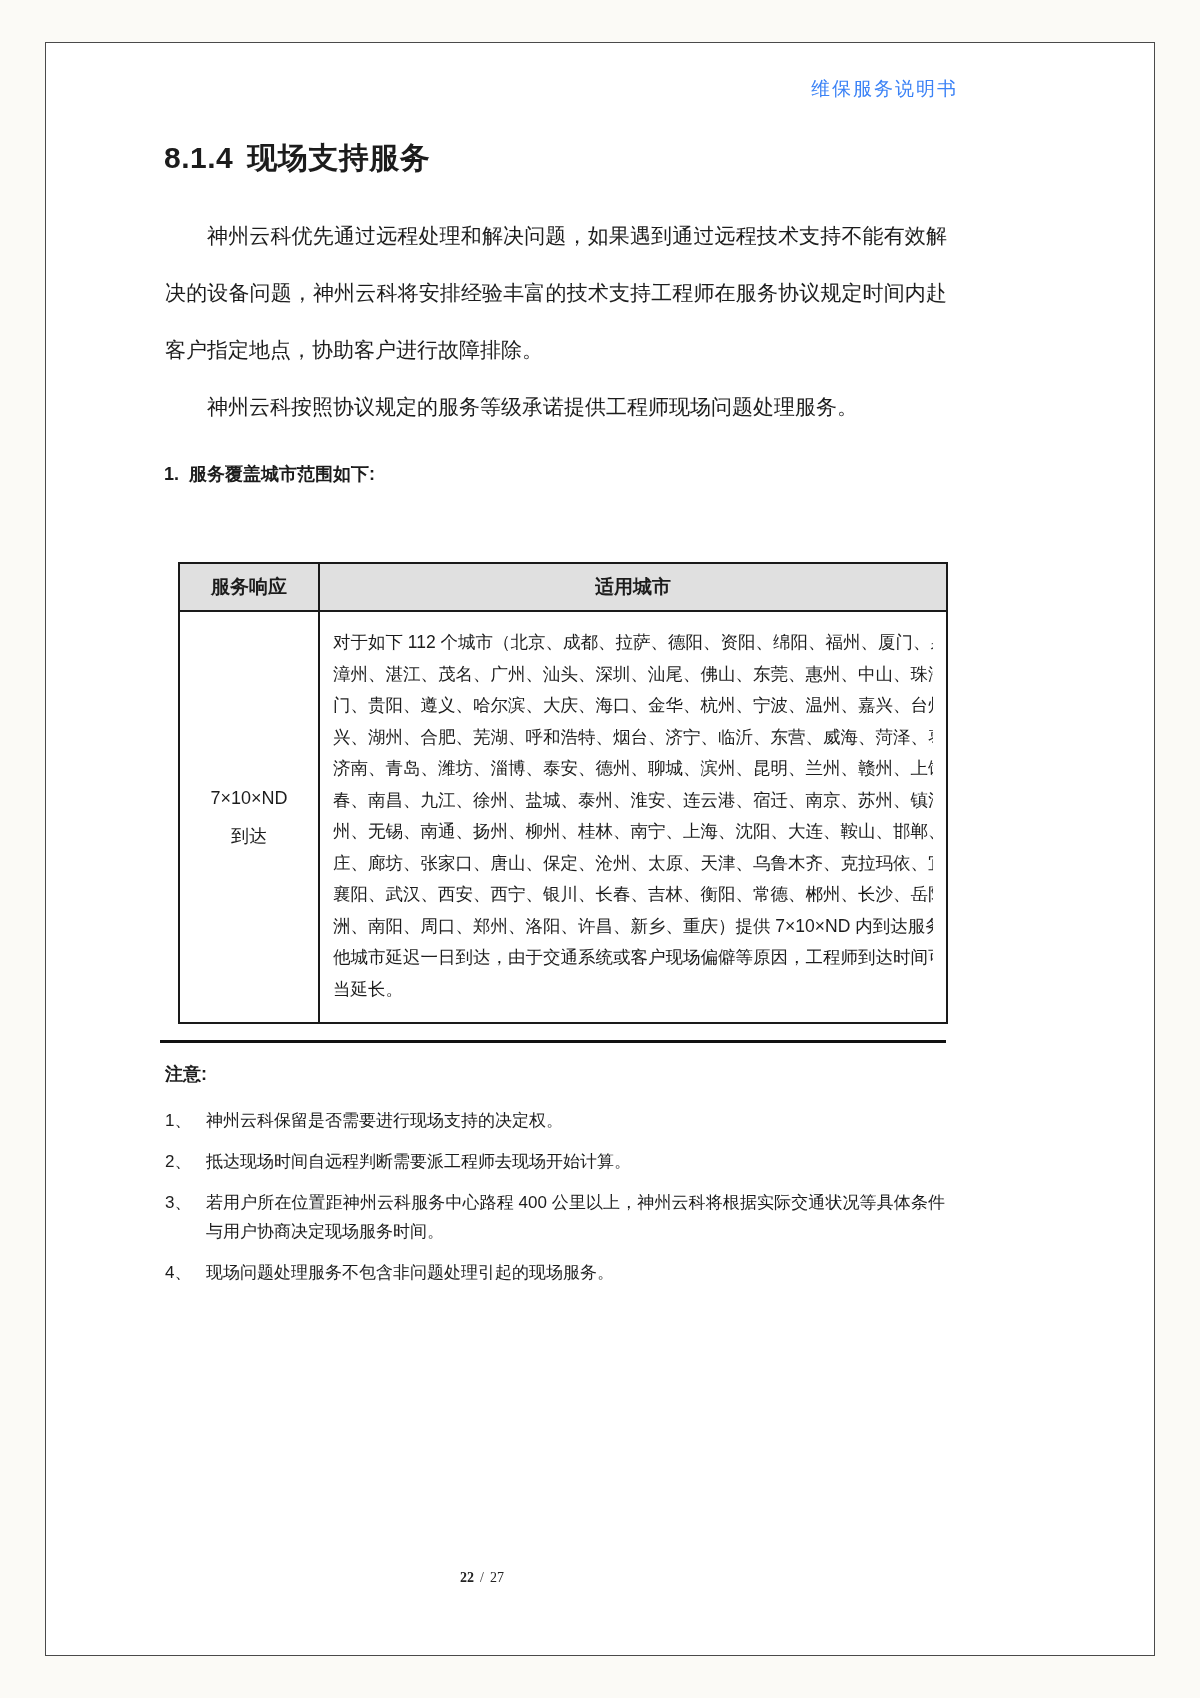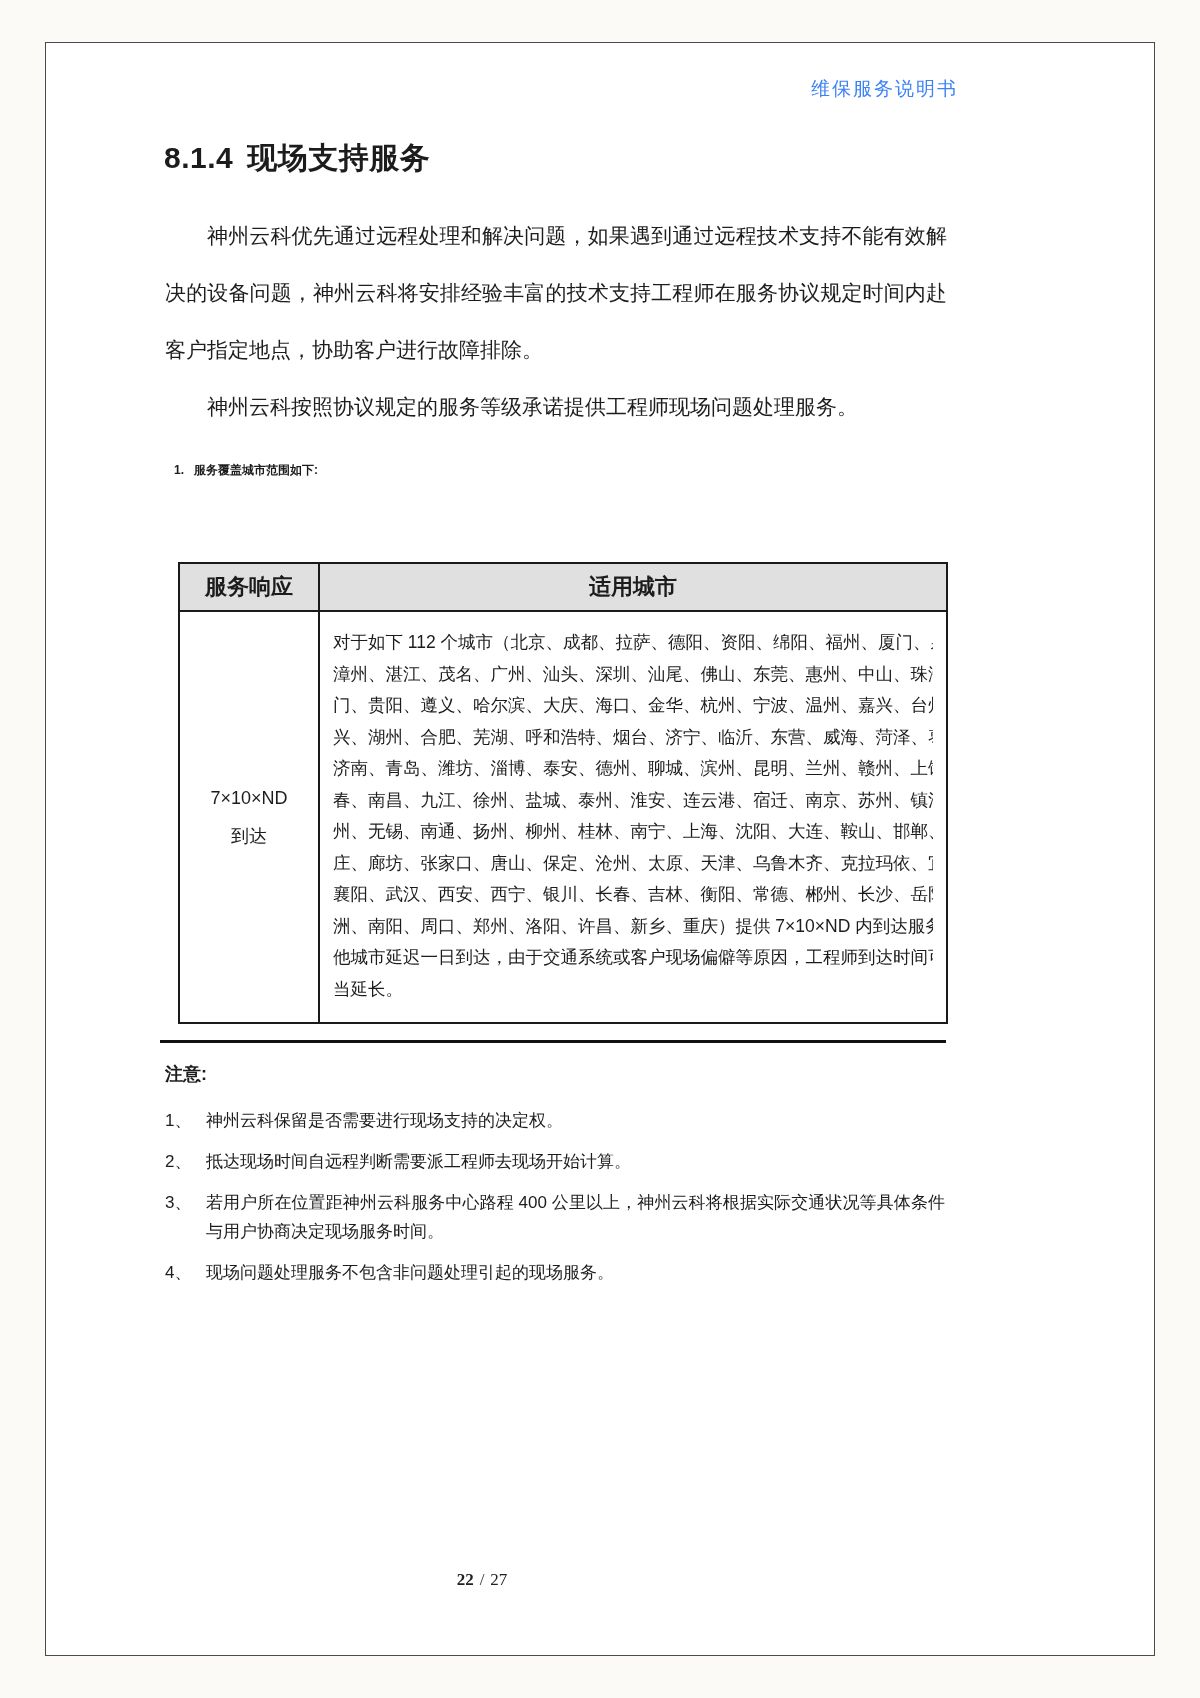--- a/index.html
+++ b/index.html
@@ -25,35 +25,35 @@
   .section-heading .num{font-weight:600;margin-right:14px;}
   .section-heading .ttl{font-weight:700;text-align:right;}
   .para{
     position:absolute;left:165px;width:782px;
     font-size:21px;line-height:57px;
     text-align:justify;text-indent:2em;color:#1d1d1d;
   }
   .para-1{top:207px;}
   .para-2{top:378px;}
   .list-heading{
-    position:absolute;left:174px;top:462px;
-    font-size:12px;font-weight:700;
+    position:absolute;left:164px;top:462px;
+    font-size:18px;font-weight:700;
   }
   .list-heading .num{margin-right:10px;}
   .svc-table{
     position:absolute;left:178px;top:562px;width:770px;
     border-collapse:collapse;table-layout:fixed;
   }
   .svc-table th,.svc-table td{
     border:2px solid #1a1a1a;
     font-size:18px;vertical-align:middle;
   }
   .svc-table th{
     background:#e0e0e0;height:46px;
-    font-size:22px;font-weight:700;text-align:center;padding:0;
+    font-size:19px;font-weight:700;text-align:center;padding:0;
   }
   .col-response{width:140px;}
   .cell-response{
     text-align:center;font-size:18px;line-height:38px;padding:16px;
   }
   .cell-cities{
     padding:15px 13px 17px 13px;
   }
   .cities-line{
     font-size:17.5px;line-height:31.5px;
@@ -73,21 +73,21 @@
   }
   .note-item{
     display:flex;margin-bottom:12px;
     font-size:17px;line-height:29px;
   }
   .note-num{width:41px;flex:0 0 41px;}
   .note-text{flex:1;text-align:justify;}
   .doc-footer{
     position:absolute;left:0;top:1570px;width:964px;
     text-align:center;
-    font-family:"Liberation Serif",serif;font-size:17px;color:#222;
+    font-family:"Liberation Serif",serif;font-size:14px;color:#222;
   }
   .doc-footer .pg{font-weight:700;}
   .doc-footer .sep{margin:0 6px;color:#333;}
 </style>
 </head>
 <body>
 
 <div class="page-frame"></div>
 
 <div class="doc-header">维保服务说明书</div>

